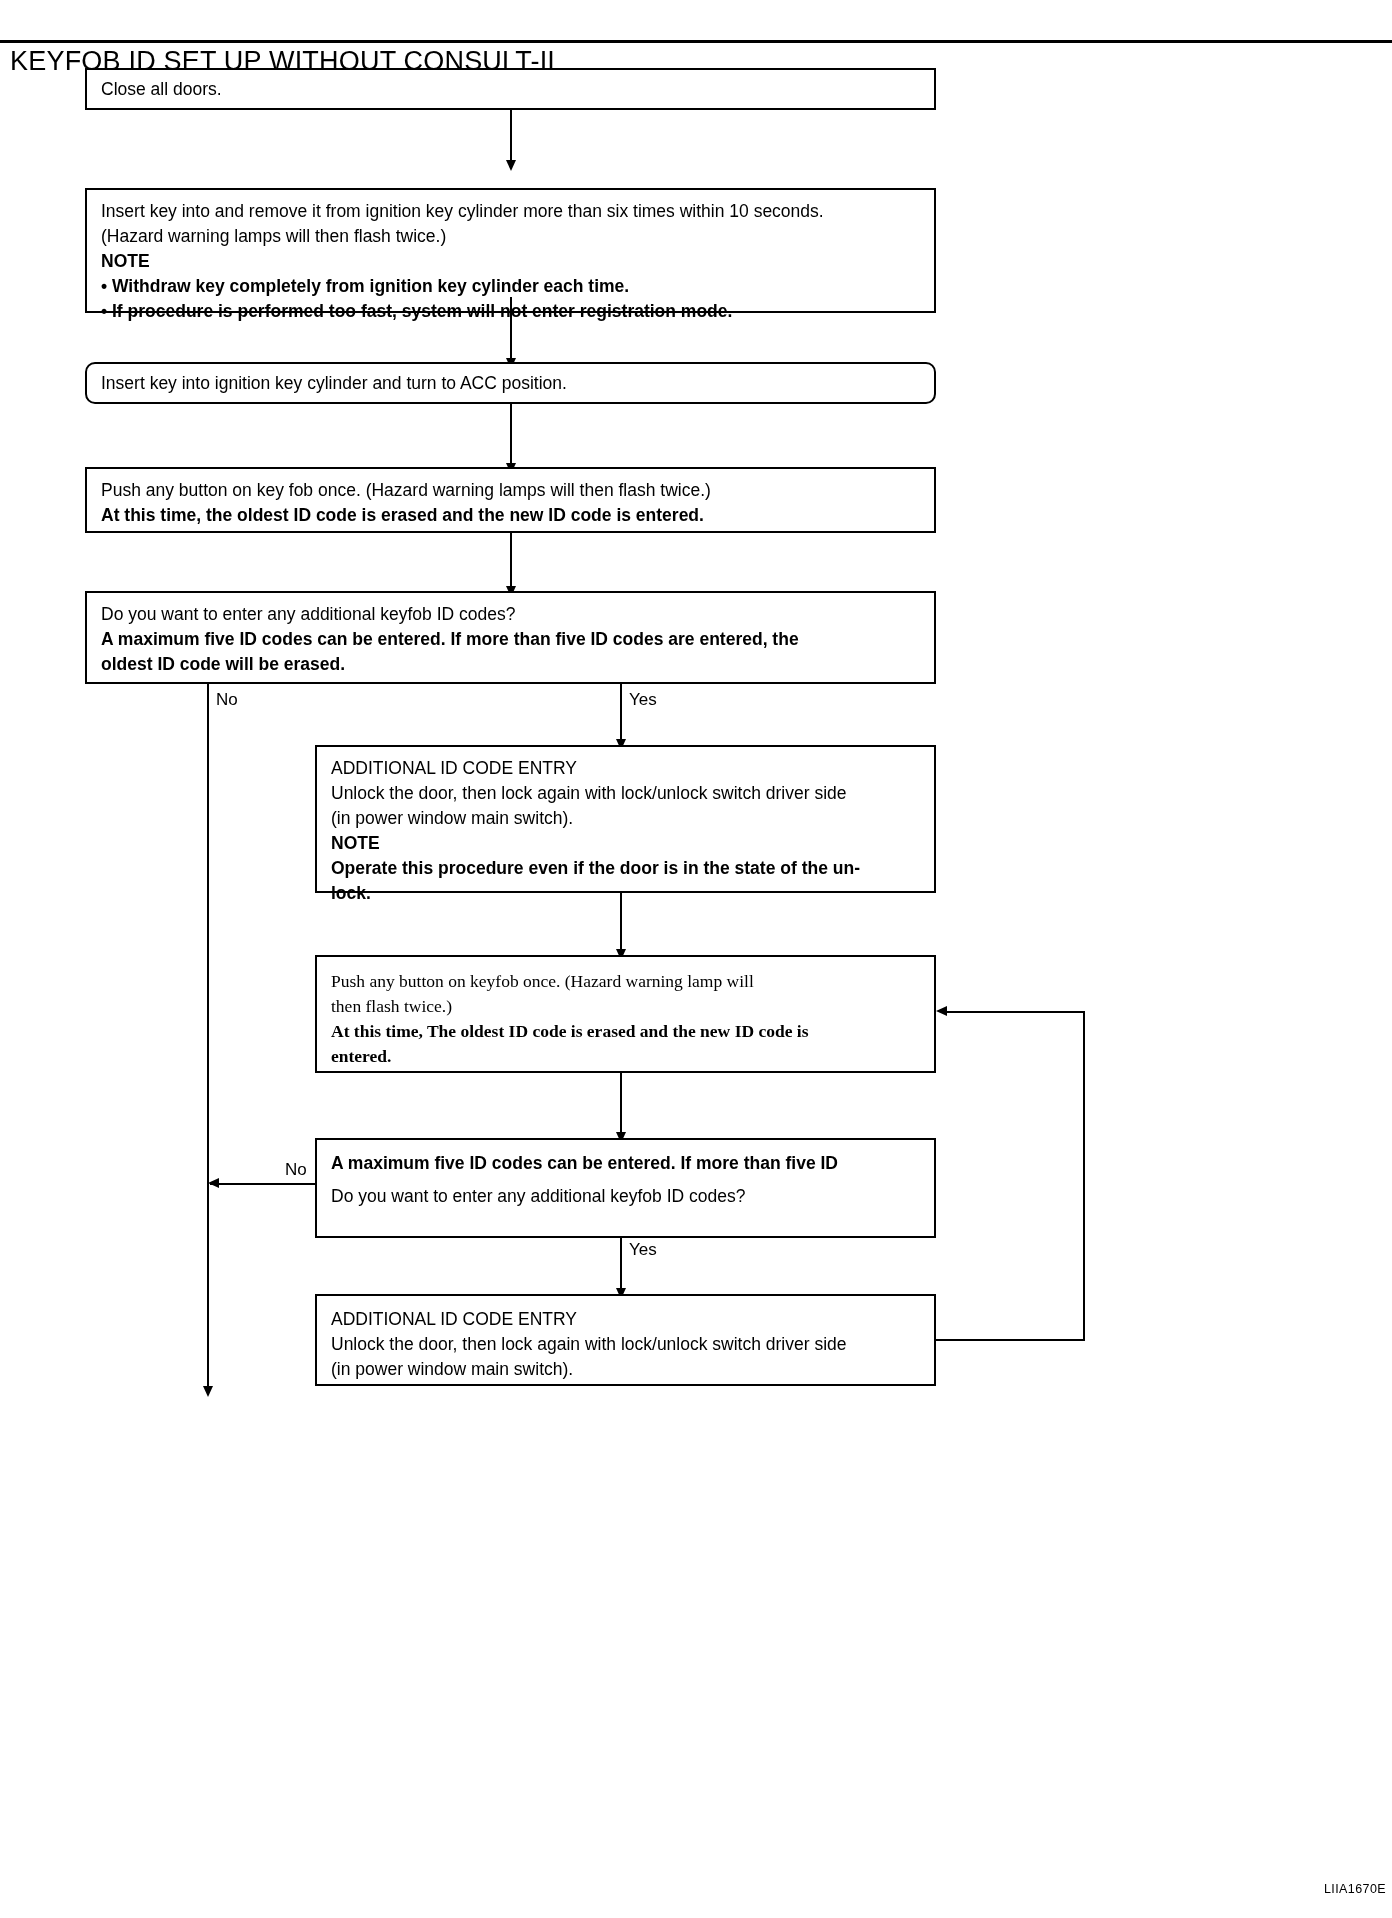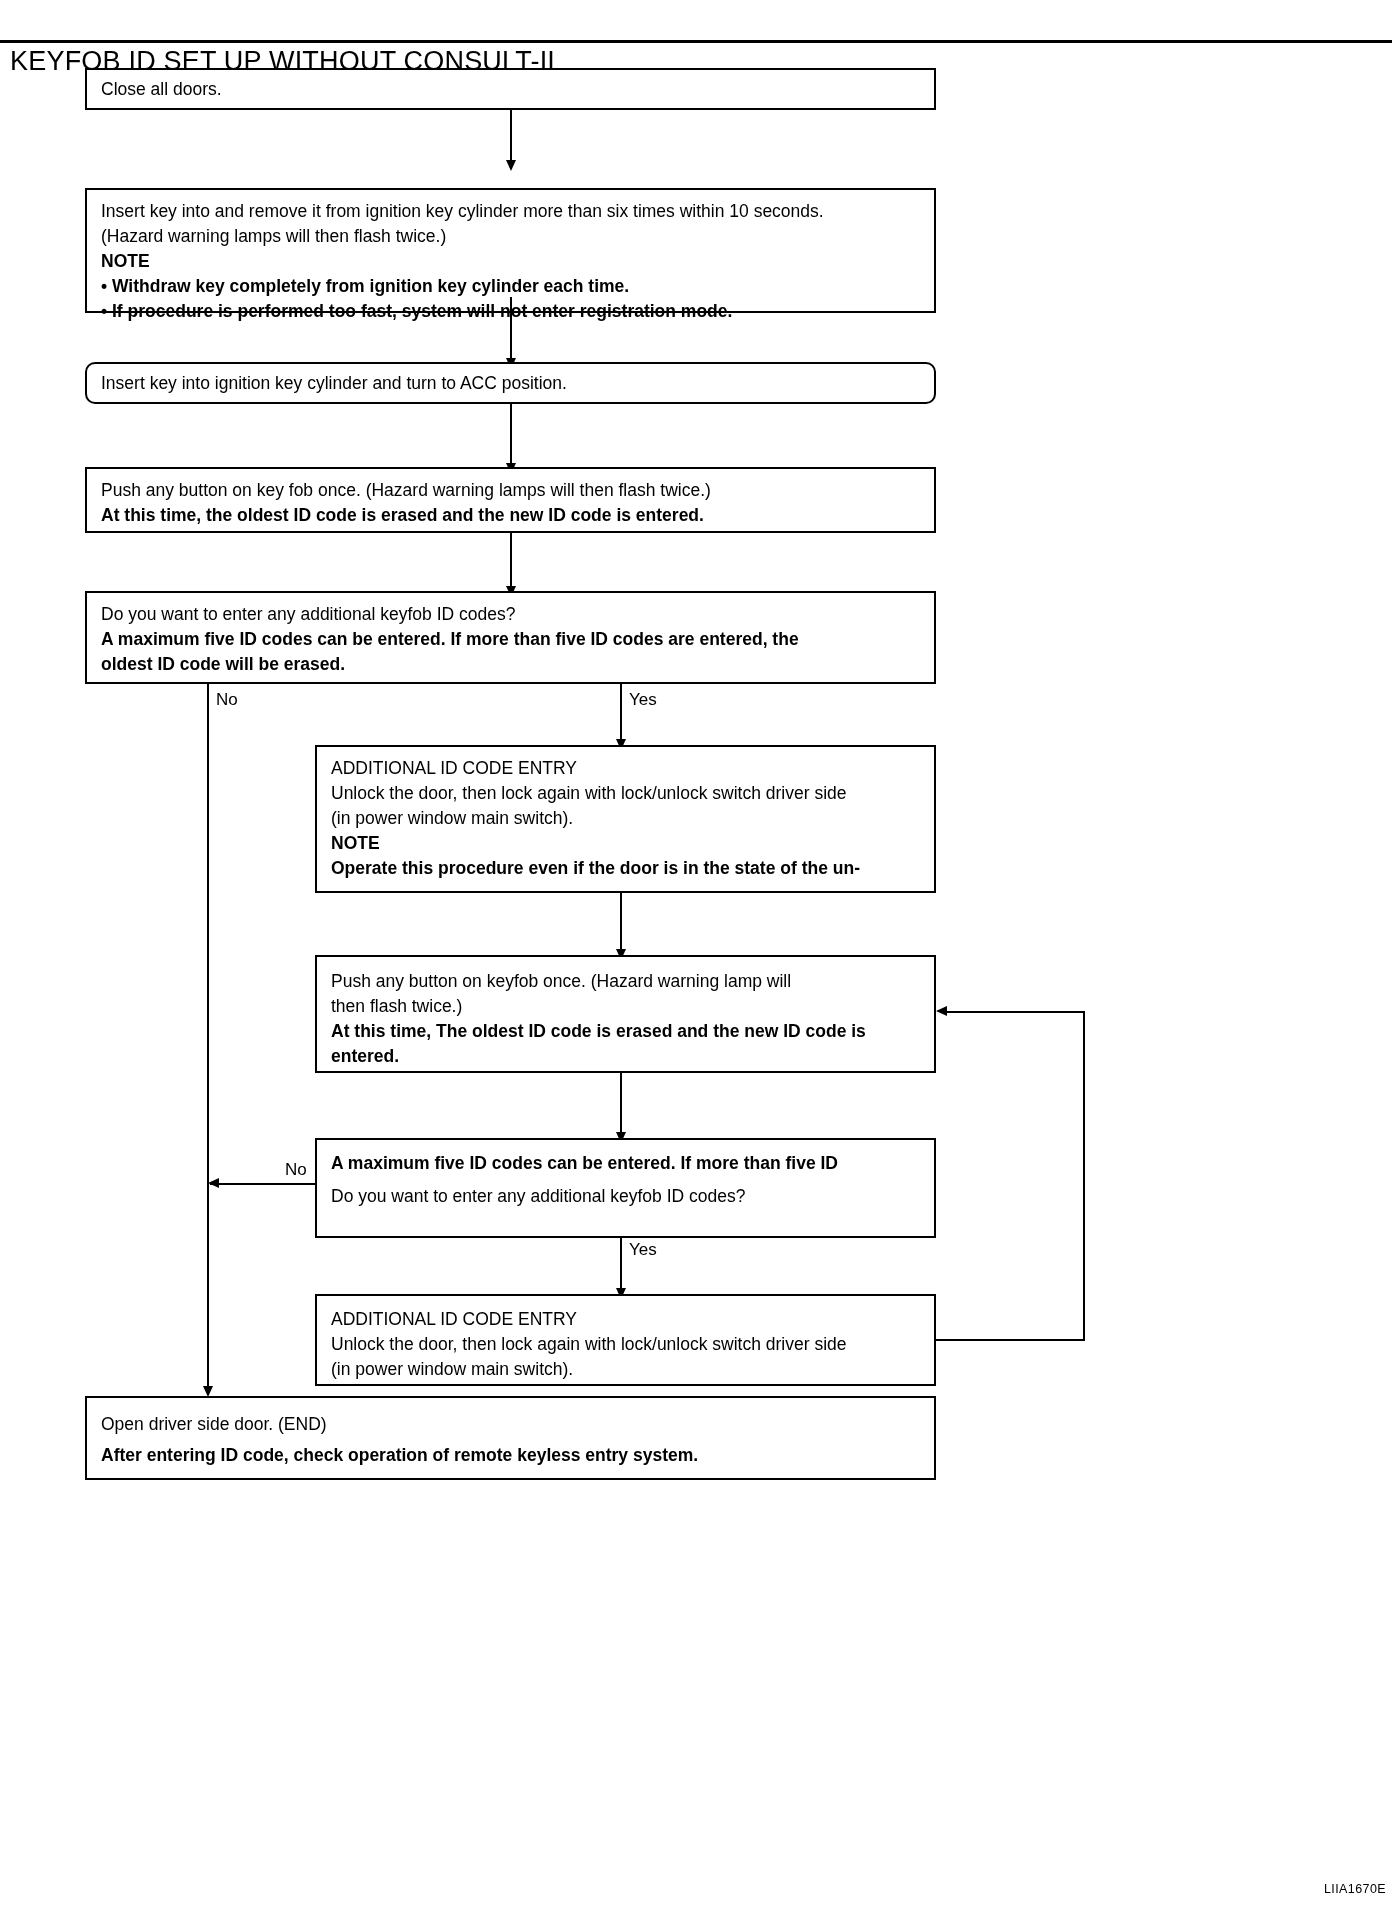--- a/index.html
+++ b/index.html
@@ -153,27 +153,28 @@
   <div class="edge-label" style="left:629px; top:690px;">Yes</div>
   <div class="arrow-down" style="left:616px; top:739px;"></div>
 
   <div class="fbox" style="left:315px; top:745px; width:621px; height:148px;">
     <div class="pad">
       <div class="line">ADDITIONAL ID CODE ENTRY</div>
       <div class="line">Unlock the door, then lock again with lock/unlock switch driver side</div>
       <div class="line">(in power window main switch).</div>
       <div class="line b">NOTE</div>
       <div class="line b">Operate this procedure even if the door is in the state of the un-</div>
+      <div class="line b">lock.</div>
     </div>
   </div>
   <div class="vline thin" style="left:620px; top:893px; width:1.6px; height:63px;"></div>
   <div class="arrow-down" style="left:616px; top:949px;"></div>
 
   <div class="fbox" style="left:315px; top:955px; width:621px; height:118px;">
-    <div class="pad" style="padding-top:12px;">
+    <div class="pad" style="padding-top:12px;font-family:Liberation Serif, serif;">
       <div class="line">Push any button on keyfob once. (Hazard warning lamp will</div>
       <div class="line">then flash twice.)</div>
       <div class="line b">At this time, The oldest ID code is erased and the new ID code is</div>
       <div class="line b">entered.</div>
     </div>
   </div>
   <div class="vline thin" style="left:620px; top:1073px; width:1.6px; height:66px;"></div>
   <div class="arrow-down" style="left:616px; top:1132px;"></div>
 
   <div class="fbox" style="left:315px; top:1138px; width:621px; height:100px;">
@@ -200,23 +201,16 @@
     </div>
   </div>
 
   <div class="hline thin" style="left:936px; top:1339px; width:148px; height:1.6px;"></div>
   <div class="vline thin" style="left:1083px; top:1011px; width:1.6px; height:330px;"></div>
   <div class="hline thin" style="left:947px; top:1011px; width:137px; height:1.6px;"></div>
   <div class="arrow-left" style="left:936px; top:1006px;"></div>
 
   <div class="arrow-down" style="left:203px; top:1386px;"></div>
 
-  <div class="fbox" style="left:85px; top:1396px; width:851px; height:84px;">
-    <div class="pad" style="padding-top:14px;">
-      <div class="line">Open driver side door. (END)</div>
-      <div class="line" style="height:6px; line-height:6px;"></div>
-      <div class="line b">After entering ID code, check operation of remote keyless entry system.</div>
-    </div>
-  </div>
 
   <div class="fig-code" style="left:1324px; top:1882px;">LIIA1670E</div>
 
 </div>
 
 </body></html>

